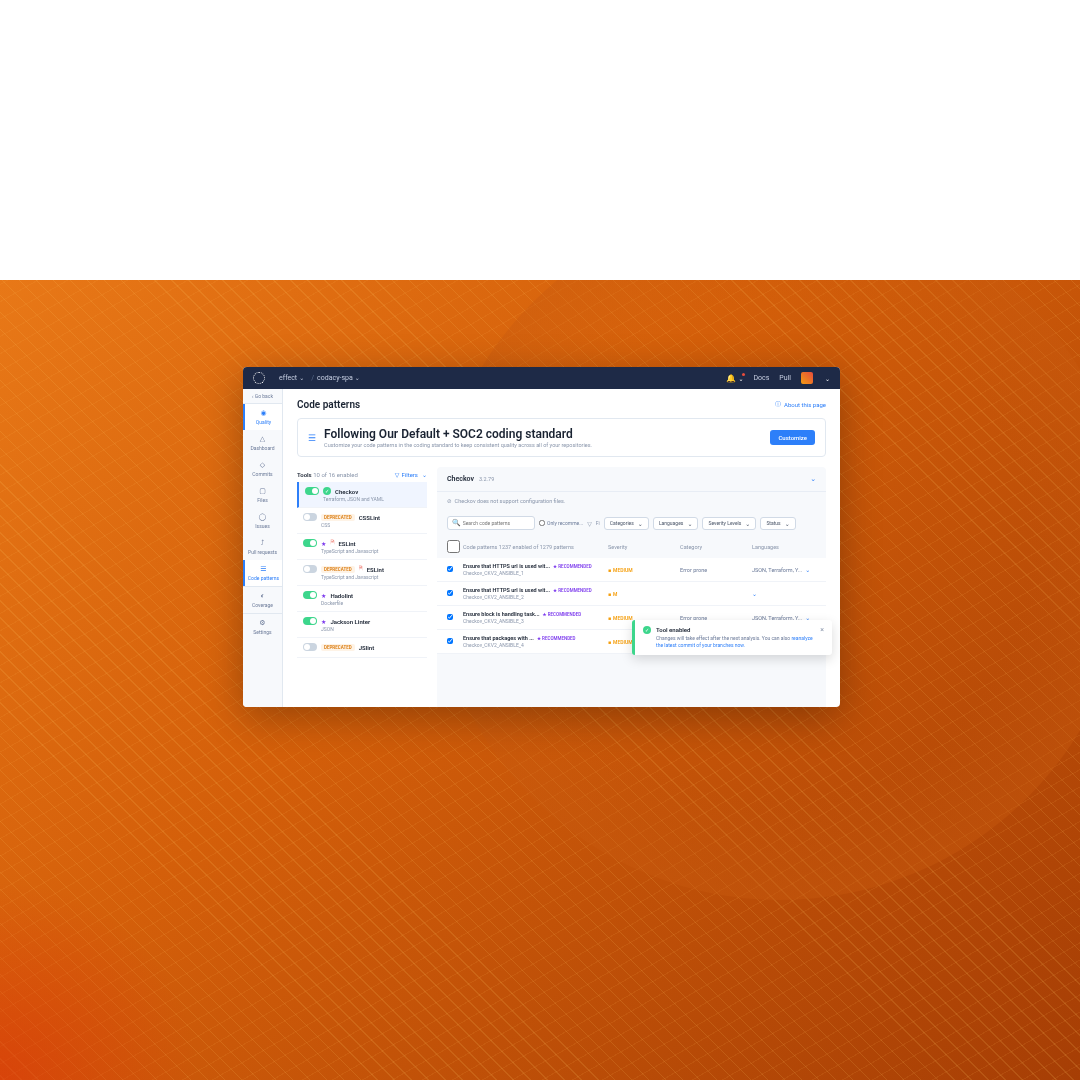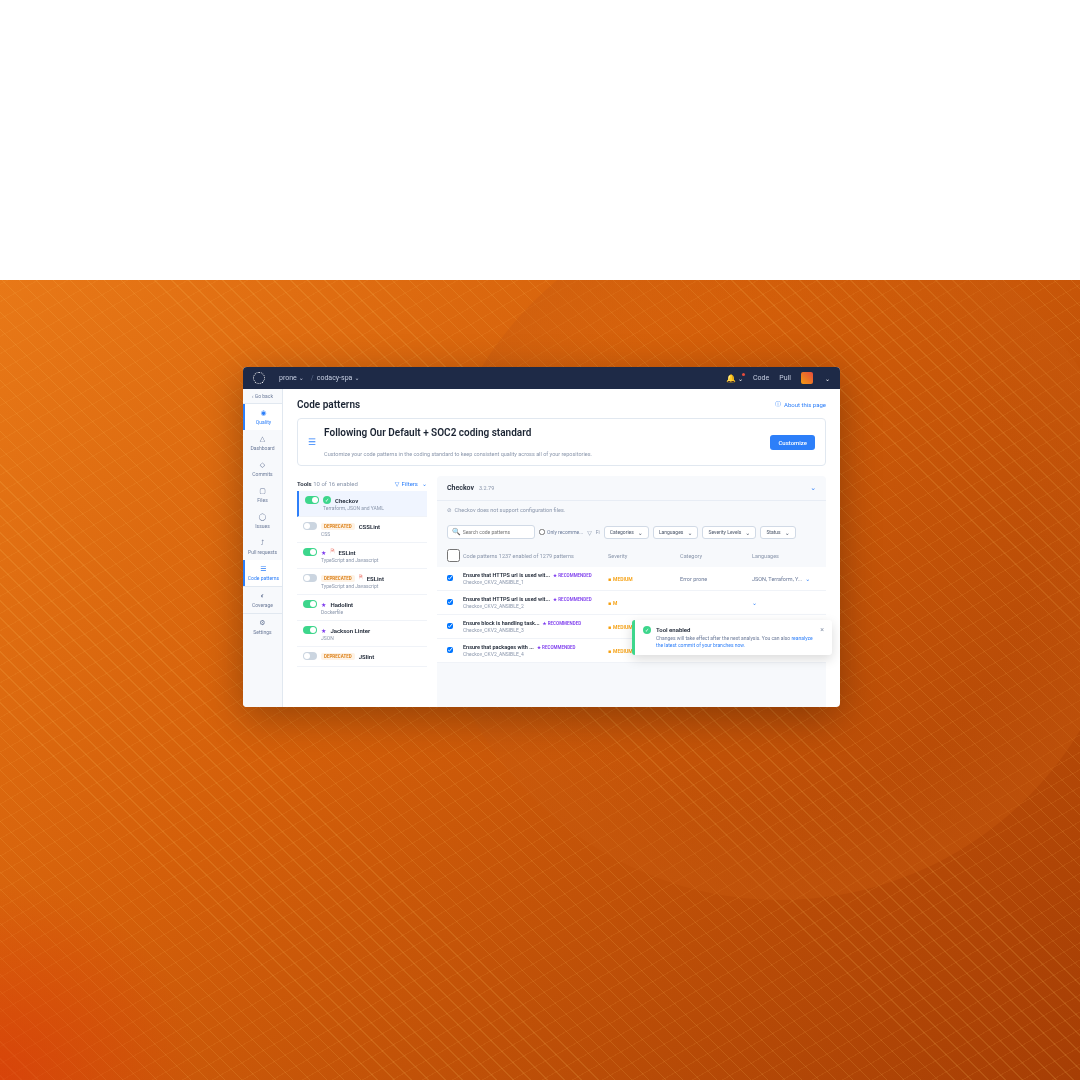--- a/index.html
+++ b/index.html
@@ -26,21 +26,21 @@
 .sitem.active{color:#2d7ff9;border-left:2px solid #2d7ff9;background:#fff}
 .sitem.section{border-top:1px solid #e1e8f0}
 .sicon{width:8px;height:8px;display:flex;align-items:center;justify-content:center;font-size:7px}
 .main{flex:1;display:flex;flex-direction:column;overflow:hidden}
 .header{padding:10px 14px 8px;display:flex;align-items:center;justify-content:space-between}
 .title{font-size:10px;font-weight:600;color:#1a2332}
 .about{font-size:6px;color:#2d7ff9;cursor:pointer;display:flex;align-items:center;gap:3px}
 .banner{margin:0 14px 10px;border:1px solid #e1e8f0;border-radius:4px;padding:8px 10px;display:flex;align-items:center;gap:8px}
 .banner-icon{color:#2d7ff9;font-size:9px}
 .banner-text{flex:1}
-.banner-title{font-size:10px;font-weight:600;color:#1a2332;margin-bottom:13px}
+.banner-title{font-size:12px;font-weight:600;color:#1a2332;margin-bottom:1px}
 .banner-desc{font-size:5.5px;color:#8a96ab}
 .btn-primary{background:#2d7ff9;color:#fff;border:none;padding:4px 8px;border-radius:3px;font-size:6px;font-weight:500;cursor:pointer}
 .content{flex:1;display:flex;overflow:hidden;padding:0 14px}
 .tools-panel{width:130px;display:flex;flex-direction:column}
 .tools-header{display:flex;align-items:center;justify-content:space-between;padding:4px 0;font-size:6px}
 .tools-label{color:#1a2332;font-weight:600}
 .tools-count{color:#8a96ab}
 .filters-btn{color:#2d7ff9;cursor:pointer;display:flex;align-items:center;gap:2px}
 .tool-item{padding:5px 6px;border-bottom:1px solid #f0f3f8;cursor:pointer;display:flex;flex-direction:column;gap:1px}
 .tool-item.selected{background:#f0f5ff;border-left:2px solid #2d7ff9}
@@ -99,26 +99,26 @@
 
 <div class="bg-gradient">
   <div class="bg-lines"></div>
   <div class="bg-curve"></div>
   <div class="bg-corner"></div>
 </div>
 
 <div class="app">
   <div class="topbar">
     <div class="logo"></div>
-    <span class="crumb"><span>prone</span><span class="chev">⌄</span></span>
+    <span class="crumb"><span>effect</span><span class="chev">⌄</span></span>
     <span class="crumb-sep">/</span>
     <span class="crumb"><span>codacy-spa</span><span class="chev">⌄</span></span>
     <div class="topbar-right">
       <span class="bell">🔔<span class="chev">⌄</span></span>
-      <span class="toplink">Code</span>
+      <span class="toplink">Docs</span>
       <span class="toplink">Pull</span>
       <div class="avatar"></div>
       <span class="chev">⌄</span>
     </div>
   </div>
 
   <div class="body">
     <div class="sidebar">
       <div class="goback">‹ Go back</div>
       <div class="sitem active">

